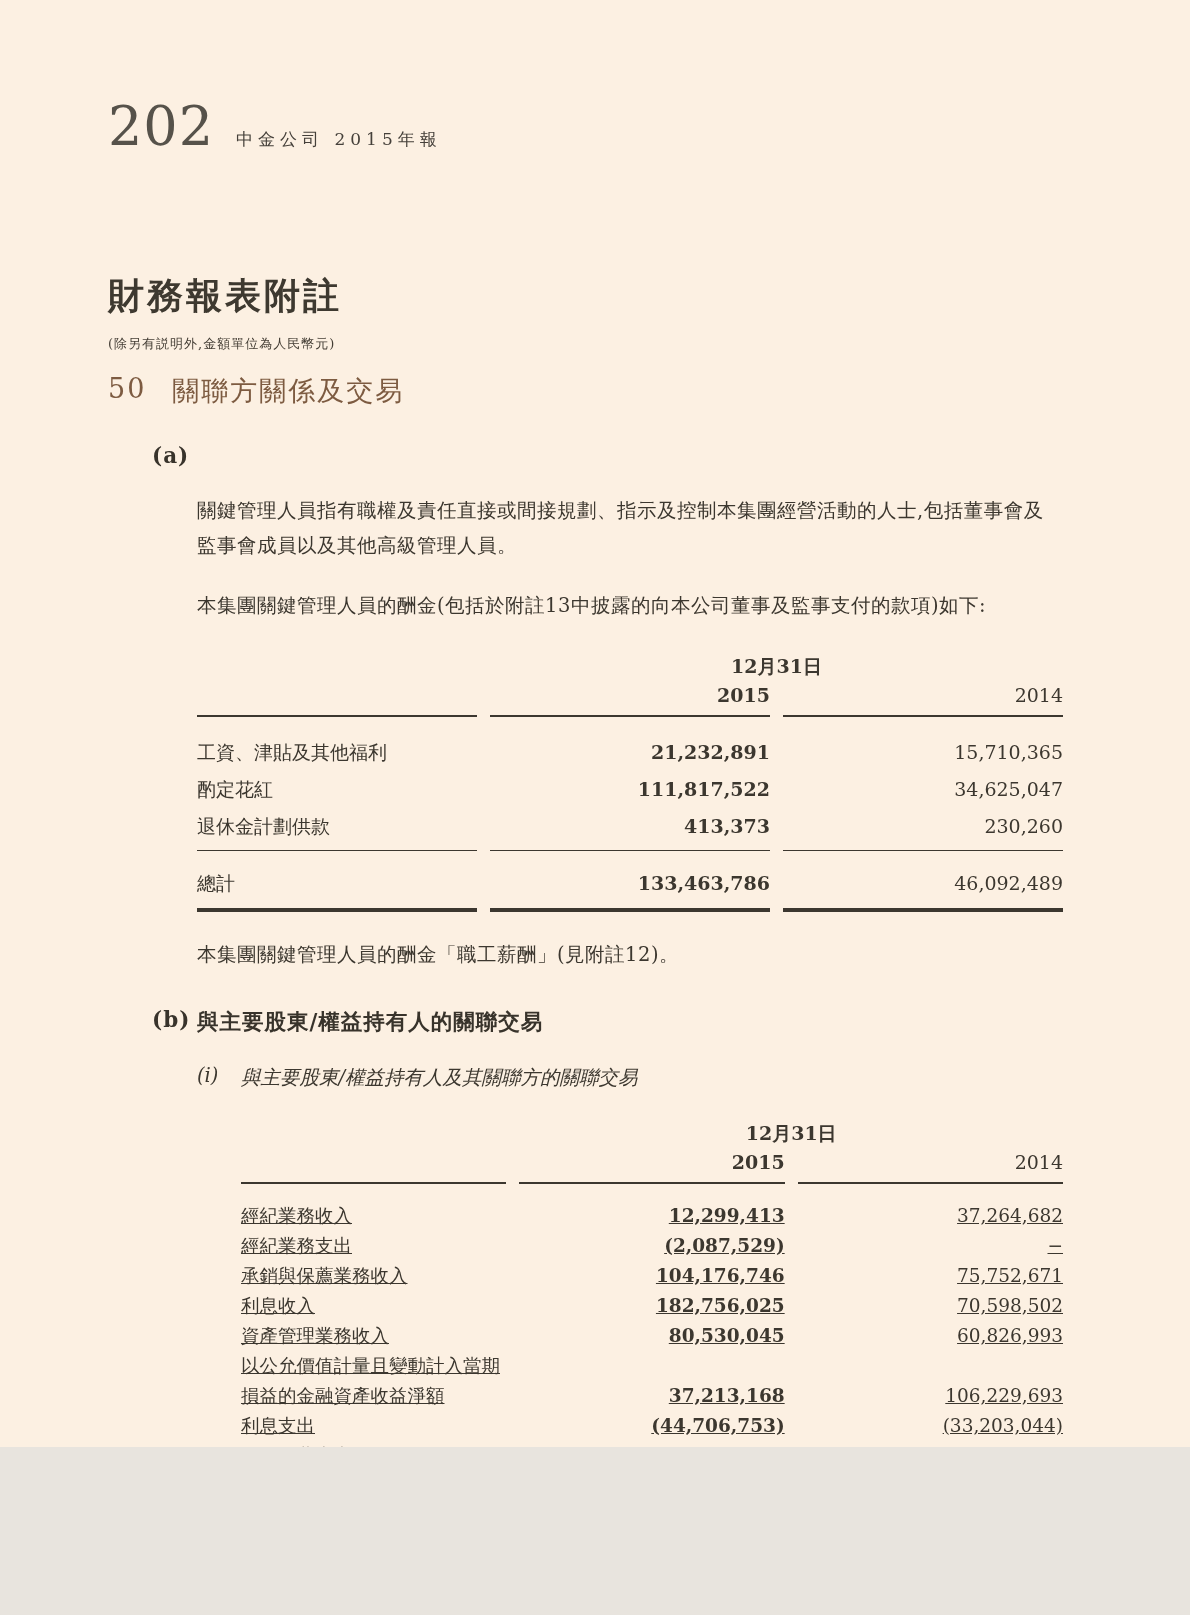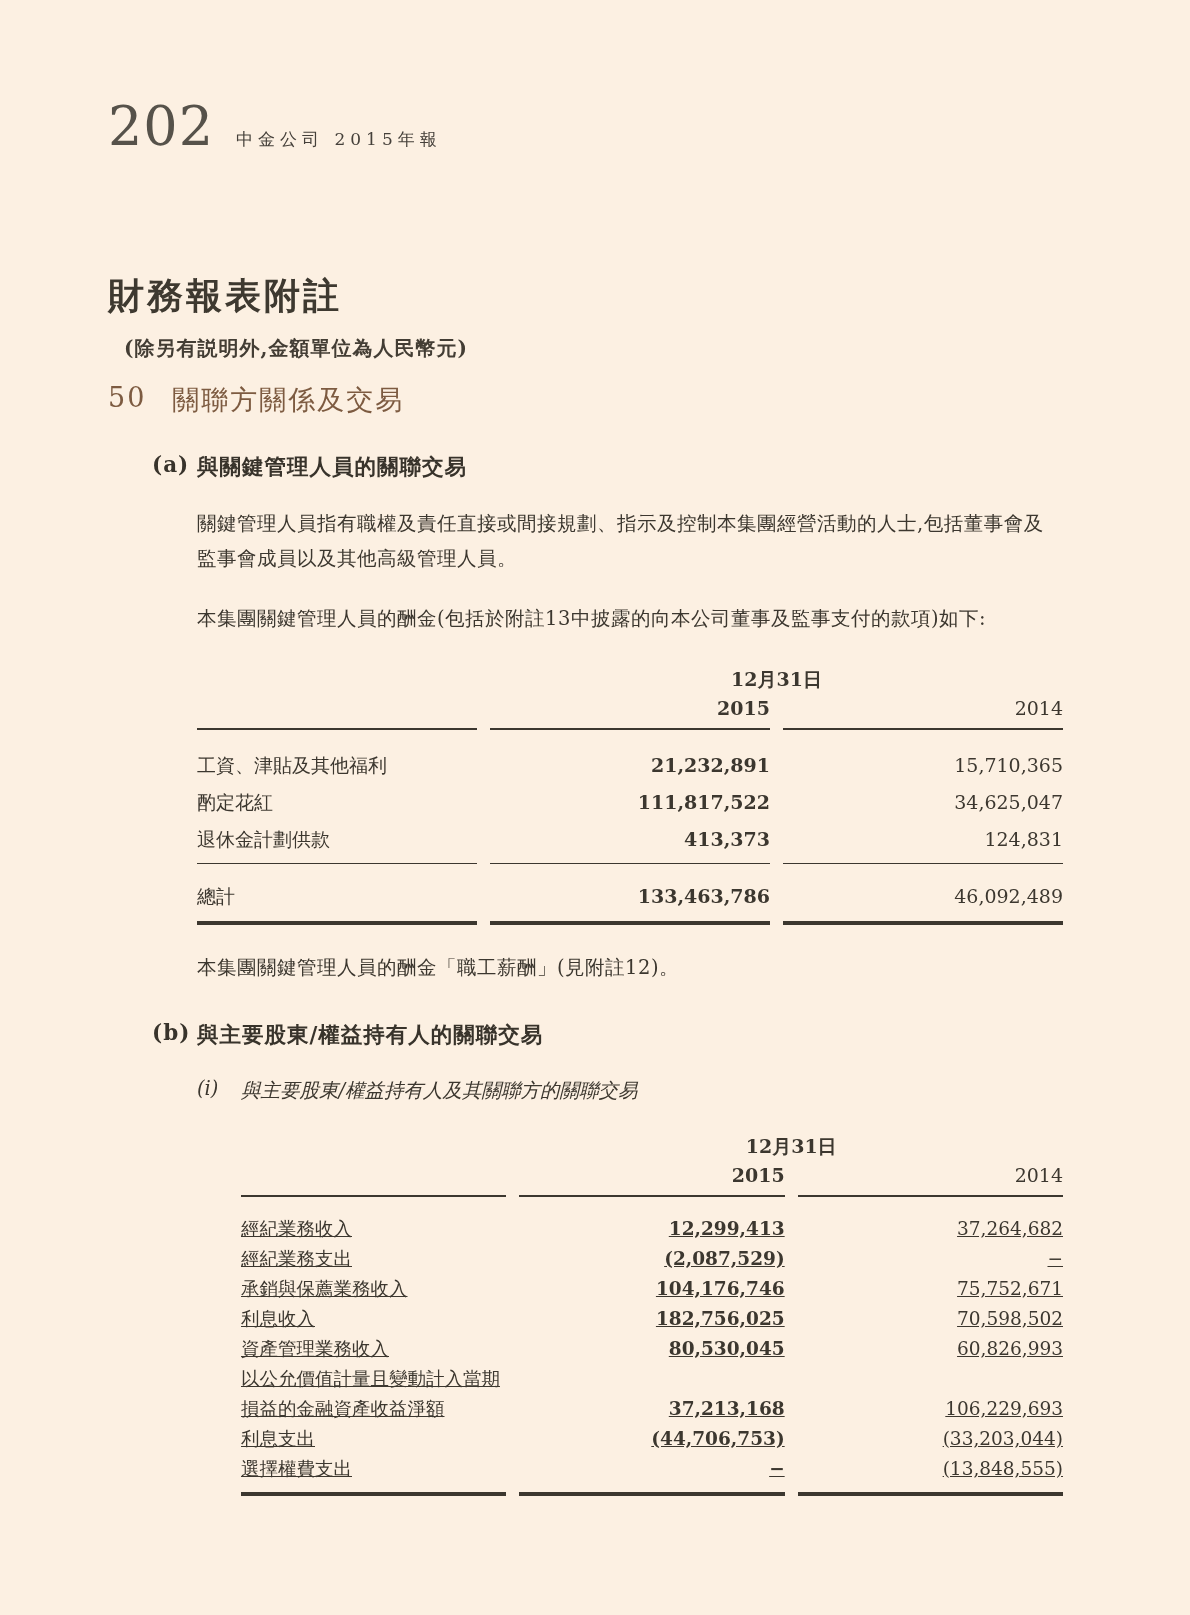--- a/index.html
+++ b/index.html
@@ -1,33 +1,33 @@
 <!DOCTYPE html>
 <html lang="zh-Hant"><head>
 <meta charset="utf-8">
 <style>
   html,body{margin:0;padding:0;background:#e8e4de;}
   .page{
     position:relative;
-    width:1190px;height:1615px;
+    width:1190px;height:1447px;
     margin:0 auto;
     background:#fcf0e2;
     color:#3c372f;
     font-family:"DejaVu Serif","Liberation Serif",serif;
     box-sizing:border-box;
     padding:100px 127px 0 108px;
     overflow:hidden;
   }
   
   .page-head{display:flex;align-items:baseline;gap:22px;}
   .page-num{font-size:54px;line-height:1;color:#56524a;letter-spacing:1px;}
   .company{font-size:17px;letter-spacing:5px;color:#45403a;}
   
   .doc-title{font-size:36px;font-weight:bold;letter-spacing:3px;color:#3e3930;margin:118px 0 0;}
-  .doc-subtitle{font-size:20px;letter-spacing:1px;margin:14px 16px 0;color:#433d34;font-weight:bold;}
+  .doc-subtitle{font-size:13px;letter-spacing:1px;margin:14px 0 0;color:#433d34;}
   
   .sec-head{display:flex;gap:26px;margin-top:20px;color:#7d5b41;font-size:27px;letter-spacing:2px;}
   
   .sub-head{display:flex;margin-top:34px;font-size:21.5px;font-weight:bold;color:#38332b;letter-spacing:1px;}
   .sub-label{margin-left:44px;width:45px;flex:none;}
   .sub-body{margin-left:89px;}
   .sub-body p{font-size:19.5px;line-height:1.78;margin:26px 0 0;letter-spacing:0.5px;}
   .note{margin-top:44px;}
   
   .i-head{display:flex;margin-top:28px;font-size:19.5px;font-style:italic;color:#3c372f;}
@@ -70,21 +70,20 @@
   <p class="doc-subtitle">(除另有説明外,金額單位為人民幣元)</p>
 
   <div class="sec-head">
     <span>50</span>
     <span>關聯方關係及交易</span>
   </div>
 
   <div>
     <div class="sub-head">
       <span class="sub-label">(a)</span>
-      <span>與關鍵管理人員的關聯交易</span>
     </div>
     <div class="sub-body">
       <p>關鍵管理人員指有職權及責任直接或間接規劃、指示及控制本集團經營活動的人士,包括董事會及監事會成員以及其他高級管理人員。</p>
       <p>本集團關鍵管理人員的酬金(包括於附註13中披露的向本公司董事及監事支付的款項)如下:</p>
 
       <table class="fin t1">
         <thead>
           <tr class="date-row">
             <td class="label"></td>
             <td class="date-head" colspan="2">12月31日</td>
@@ -102,21 +101,21 @@
               <td class="v2014">15,710,365</td>
             </tr>
             <tr>
               <td class="label">酌定花紅</td>
               <td class="v2015">111,817,522</td>
               <td class="v2014">34,625,047</td>
             </tr>
             <tr>
               <td class="label">退休金計劃供款</td>
               <td class="v2015">413,373</td>
-              <td class="v2014">124,831</td>
+              <td class="v2014">230,260</td>
             </tr>
           </tbody>
         <tfoot>
           <tr class="total-row">
             <td class="label">總計</td>
             <td class="v2015">133,463,786</td>
             <td class="v2014">46,092,489</td>
           </tr>
         </tfoot>
       </table>

